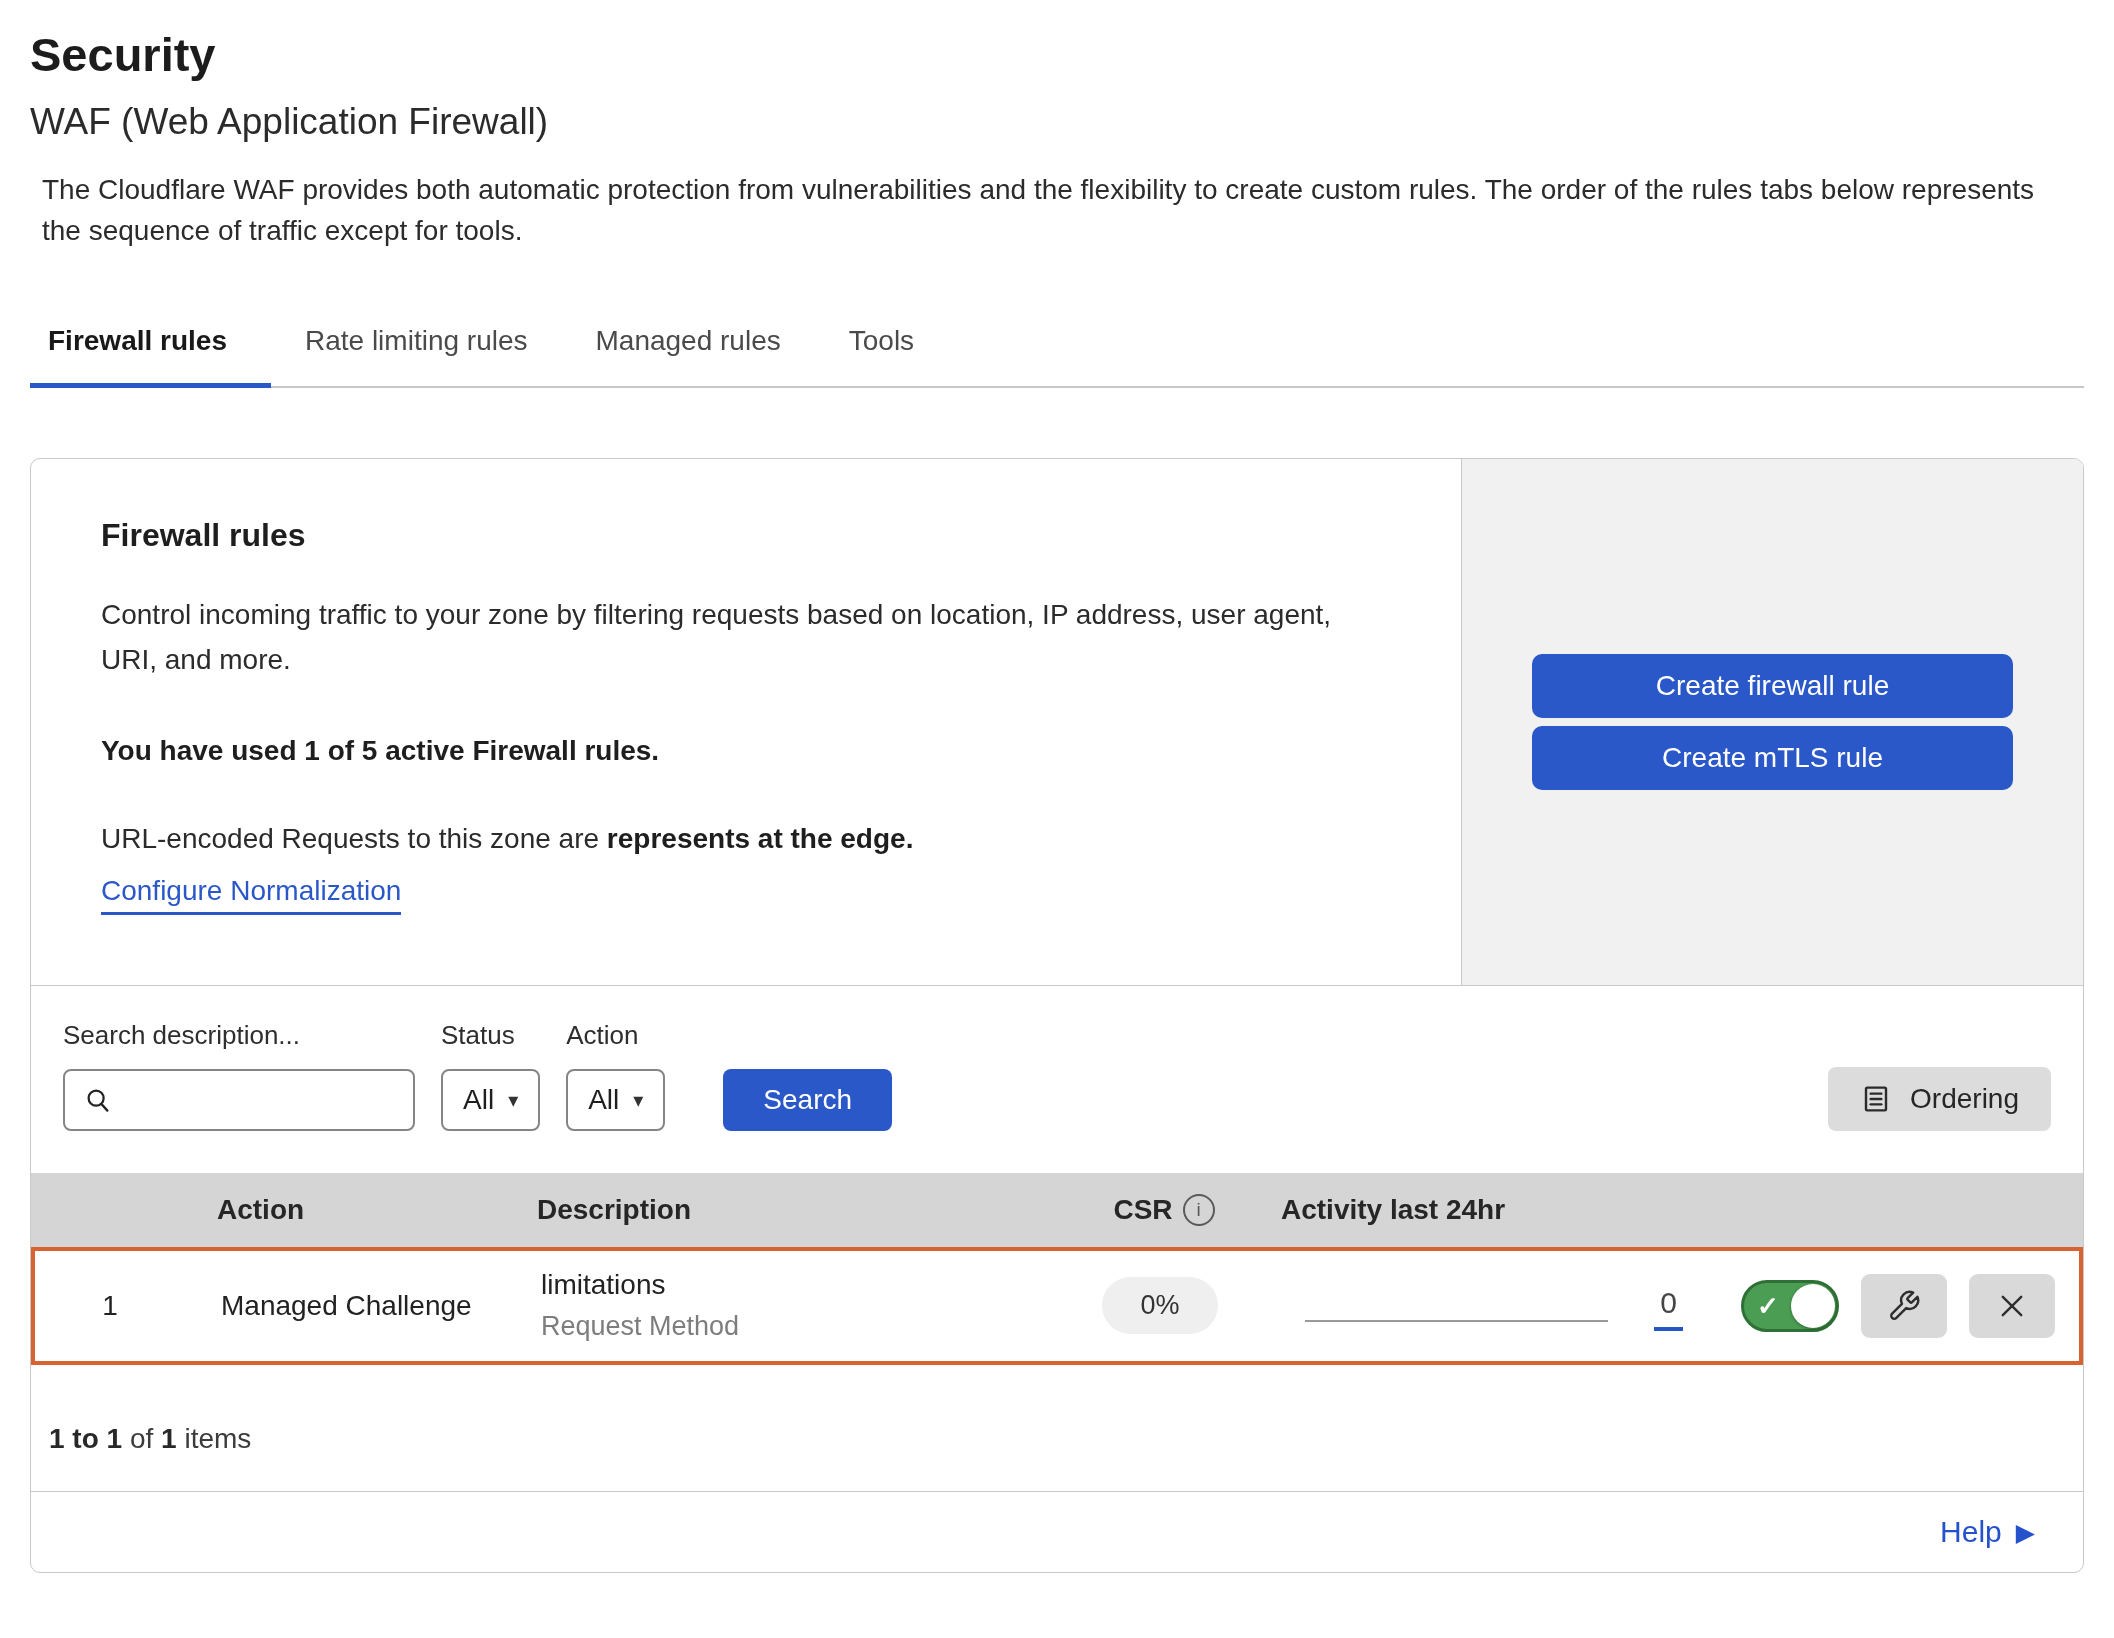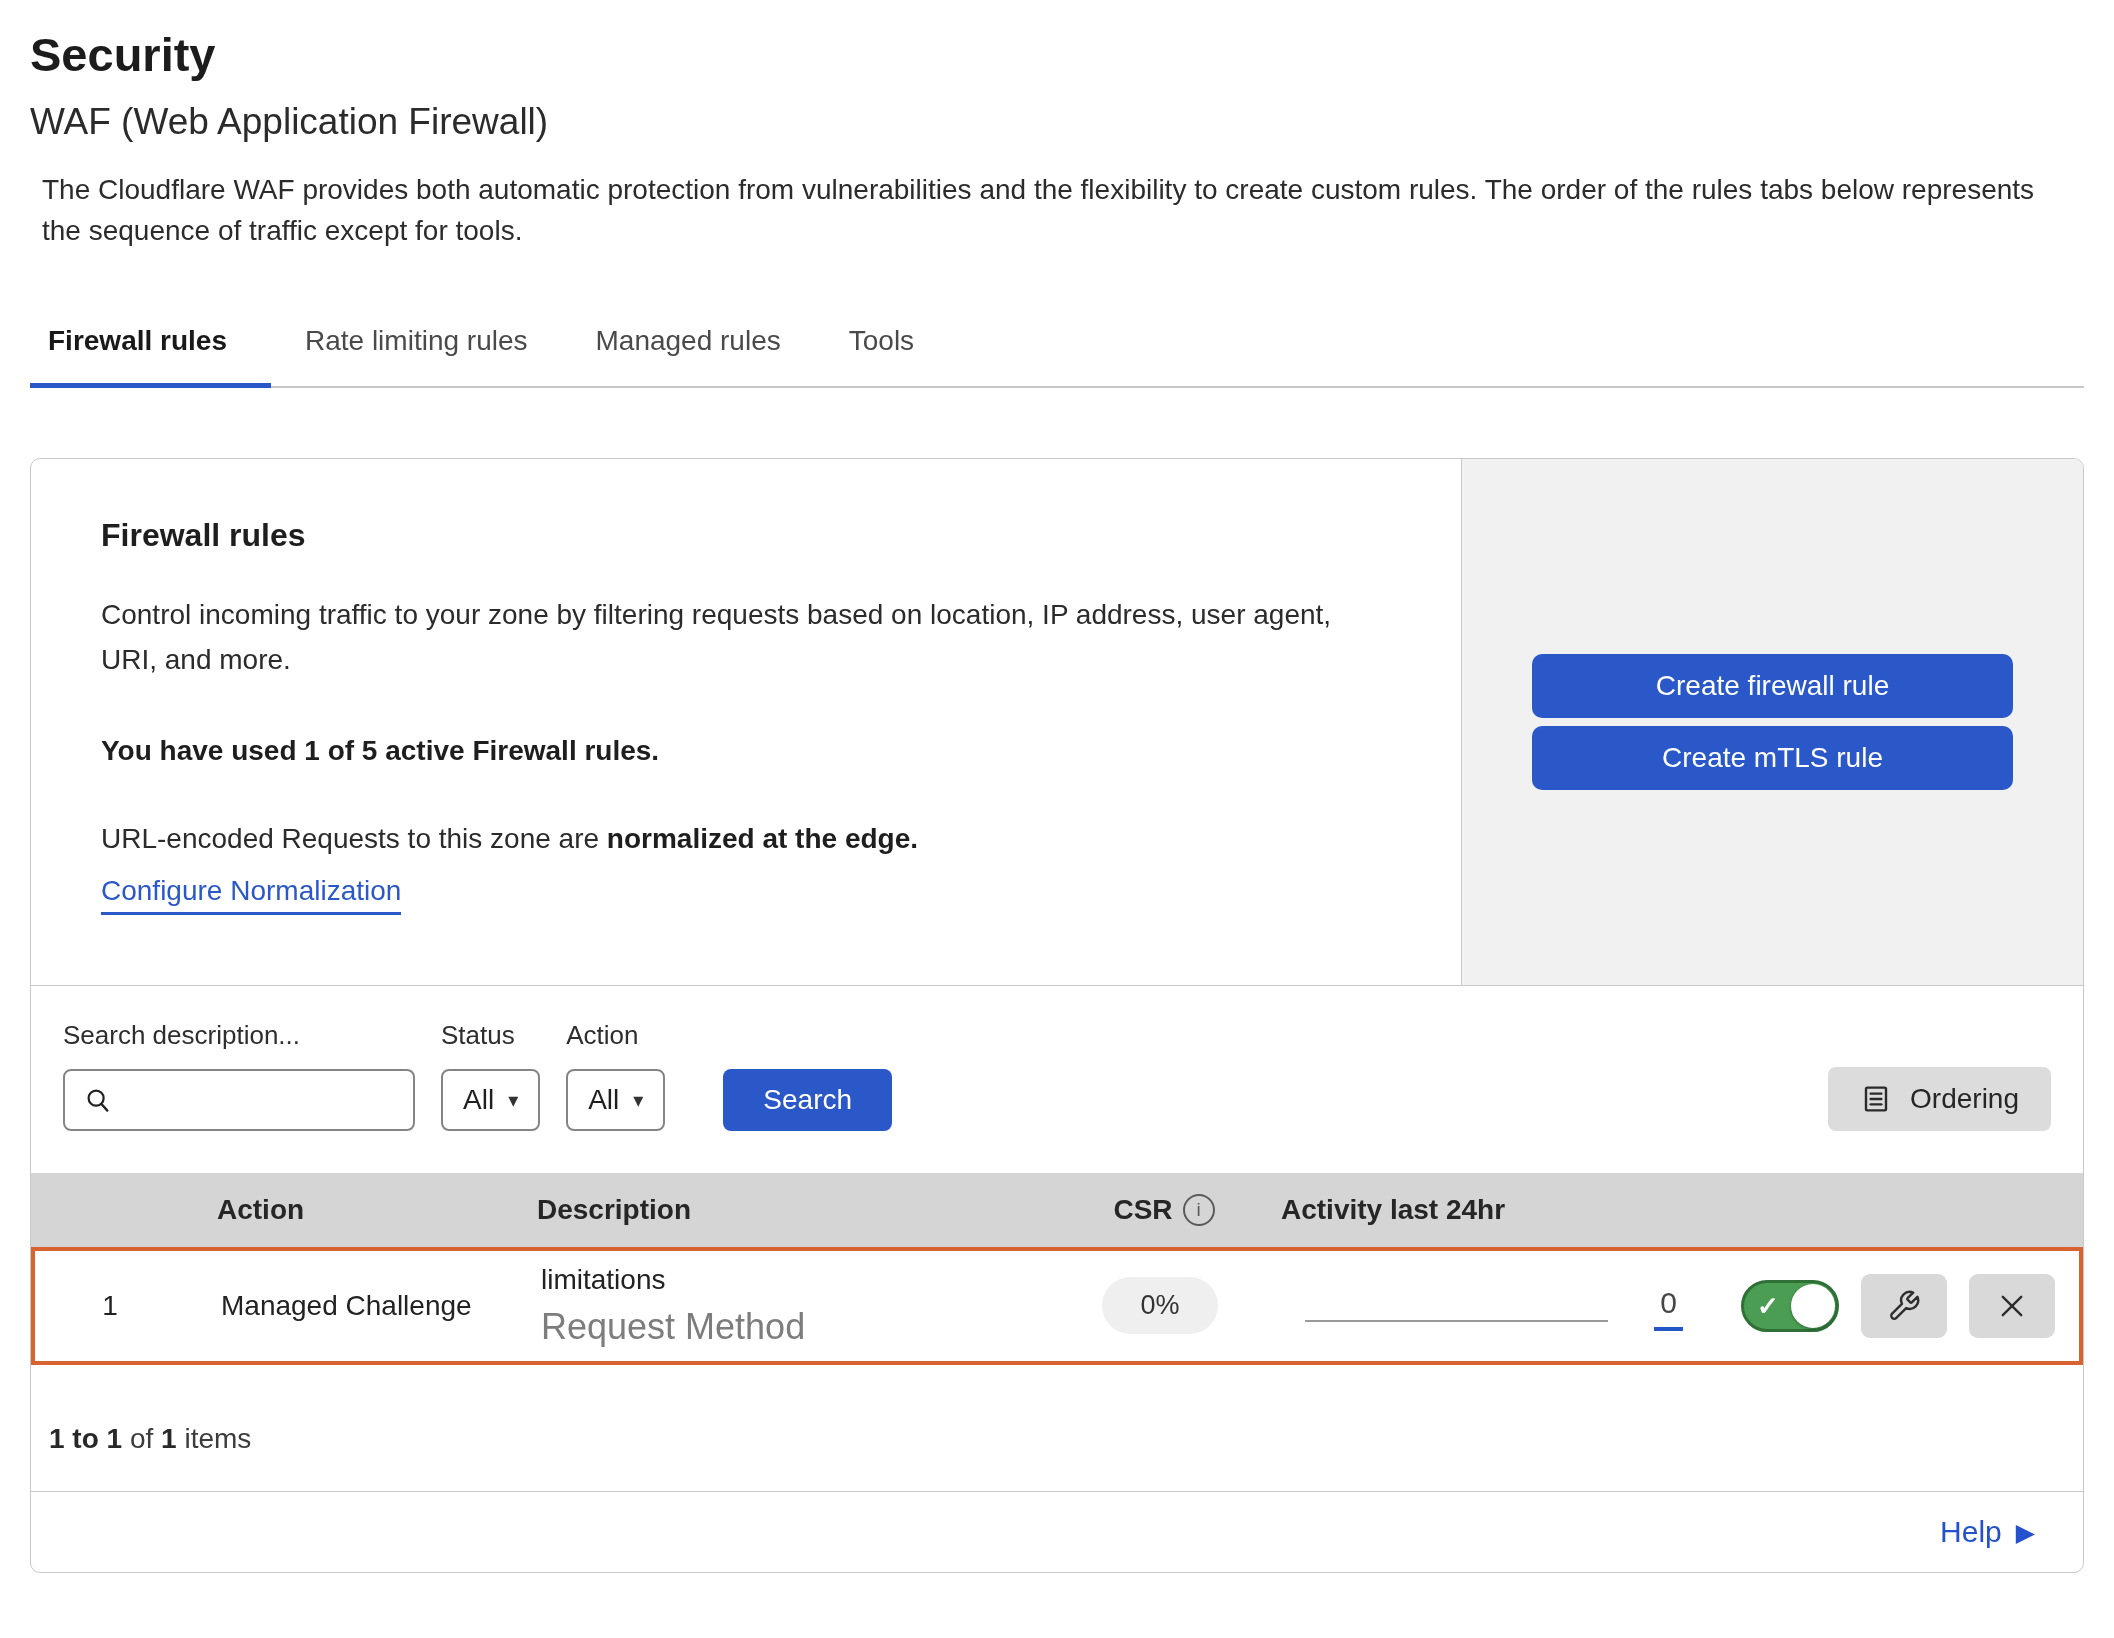--- a/index.html
+++ b/index.html
@@ -51,21 +51,21 @@
   .col-num{width:150px;text-align:center;flex-shrink:0;}
   .col-action{width:330px;padding-left:36px;box-sizing:border-box;flex-shrink:0;}
   .col-desc{flex:1;padding-left:26px;box-sizing:border-box;min-width:0;}
   .col-csr{width:190px;display:flex;justify-content:center;align-items:center;gap:10px;flex-shrink:0;}
   .col-activity{width:480px;padding-left:22px;box-sizing:border-box;flex-shrink:0;}
   .col-controls{width:344px;flex-shrink:0;box-sizing:border-box;}
   .info-icon{width:28px;height:28px;border:2px solid #5a5a5a;border-radius:50%;font-size:19px;font-weight:400;color:#5a5a5a;display:inline-flex;align-items:center;justify-content:center;}
 
   .trow{display:flex;align-items:center;border:4px solid #d96231;background:#fff;min-height:118px;box-sizing:border-box;font-size:28px;color:#222;}
   .cell-desc-main{font-size:28px;color:#222;}
-  .cell-desc-note{font-size:36px;color:#7d7d7d;margin-top:10px;}
+  .cell-desc-note{font-size:27px;color:#7d7d7d;margin-top:10px;}
   .csr-pill{background:#efefef;border-radius:32px;padding:13px 38px;font-size:27px;color:#333;}
   .row-activity{display:flex;align-items:center;padding-right:52px;}
   .sparkline{flex:1;height:2px;background:#999;margin-left:28px;margin-right:46px;transform:translateY(15px);}
   .activity-num{font-size:30px;color:#454545;border-bottom:4px solid #2456c7;padding:0 6px 7px 6px;transform:translateY(3px);cursor:pointer;}
   .row-controls{display:flex;align-items:center;gap:22px;padding-left:6px;}
   .toggle{width:98px;height:52px;background:#4a9d52;border:3px solid #2e7036;border-radius:29px;position:relative;display:flex;align-items:center;box-sizing:border-box;cursor:pointer;flex-shrink:0;}
   .toggle-check{color:#fff;font-size:26px;font-weight:700;margin-left:13px;line-height:1;}
   .toggle-knob{position:absolute;right:1px;top:50%;transform:translateY(-50%);width:44px;height:44px;background:#fff;border-radius:50%;box-shadow:0 1px 3px rgba(0,0,0,0.35);}
   .icon-btn{width:86px;height:64px;background:#d9d9d9;border:none;border-radius:9px;display:flex;align-items:center;justify-content:center;cursor:pointer;flex-shrink:0;}
   .icon-btn svg{width:34px;height:34px;}
@@ -93,21 +93,21 @@
     <div class="tab">Tools</div>
   </div>
 
   <div class="card">
 
     <div class="card-top">
       <div class="card-top-left">
         <h3 class="panel-heading">Firewall rules</h3>
         <p class="panel-desc">Control incoming traffic to your zone by filtering requests based on location, IP address, user agent, URI, and more.</p>
         <div class="panel-usage">You have used 1 of 5 active Firewall rules.</div>
-        <div class="panel-url"><span>URL-encoded Requests to this zone are </span><b>normalized at the edge.</b></div>
+        <div class="panel-url"><span>URL-encoded Requests to this zone are </span><b>represents at the edge.</b></div>
         <a class="panel-link">Configure Normalization</a>
       </div>
       <div class="card-top-right">
         <button class="btn-primary">Create firewall rule</button>
         <button class="btn-primary">Create mTLS rule</button>
       </div>
     </div>
 
     <div class="filter-bar">
       <div class="fgroup">

